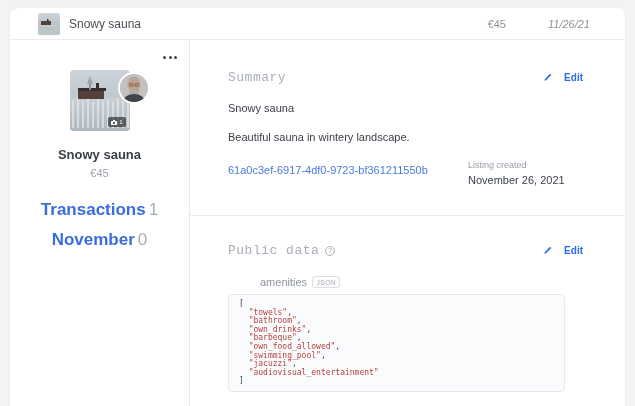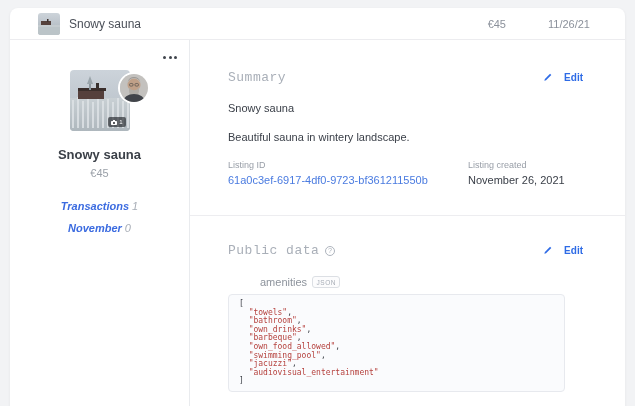--- a/index.html
+++ b/index.html
@@ -20,21 +20,21 @@
   .topbar {
     height:32px; flex:0 0 32px; display:flex; align-items:center;
     border-bottom:1px solid #ececef; padding:0 35px 0 28px;
   }
   .topbar-thumb {
     width:22px; height:22px; border-radius:3px; overflow:hidden; flex:0 0 22px;
   }
   .topbar-title { margin-left:9px; font-size:12px; color:#4a4f58; }
   .topbar-spacer { flex:1; }
   .topbar-price { font-size:11px; color:#8b919b; margin-right:42px; }
-  .topbar-date  { font-size:11px; color:#8b919b; }
+  .topbar-date  { font-size:11px; color:#8b919b;font-style:italic; }
   
   .body-row { flex:1; display:flex; min-height:0; }
   .sidebar {
     width:180px; flex:0 0 180px; border-right:1px solid #e9ebee;
     position:relative; display:flex; flex-direction:column; align-items:center;
   }
   .menu-dots {
     position:absolute; top:12px; right:8px; display:flex; gap:2.5px;
     padding:4px; cursor:pointer;
   }
@@ -45,21 +45,21 @@
     position:absolute; top:4px; right:-18px; width:28px; height:28px;
     border-radius:50%; overflow:hidden; box-shadow:0 0 0 2px #ffffff;
   }
   .photo-badge {
     position:absolute; bottom:4px; right:4px; background:rgba(25,28,33,0.62);
     border-radius:2px; color:#fff; font-size:6px; line-height:1;
     display:flex; align-items:center; gap:2px; padding:2px 3px;
   }
   .sb-title { margin-top:16px; font-size:13px; font-weight:bold; color:#3b4048; }
   .sb-price { margin-top:5px; font-size:11px; color:#9aa0a8; }
-  .sb-link-row { margin-top:21px; font-size:11px; font-weight:bold;font-style:italic; }
+  .sb-link-row { margin-top:21px; font-size:17px; font-weight:bold; }
   .sb-link-row + .sb-link-row { margin-top:10px; }
   .sb-link { color:#3b6be0; cursor:pointer; text-decoration:none; }
   .sb-count { color:#a7adb6; font-weight:normal; margin-left:3px; }
   
   .main { flex:1; display:flex; flex-direction:column; }
   .section1 { padding:30px 42px 29px 38px; }
   .section2 { padding:27px 42px 10px 38px; border-top:1px solid #ededf0; flex:1; }
   .sec-head { display:flex; align-items:center; justify-content:space-between; }
   .sec-title {
     font-size:13px; color:#a9afb8; letter-spacing:0.5px; display:flex; align-items:center;font-family:Liberation Mono, monospace;
@@ -218,21 +218,20 @@
         <div class="field">
           <div class="field-value">Snowy sauna</div>
         </div>
 
         <div class="field">
           <div class="field-value">Beautiful sauna in wintery landscape.</div>
         </div>
 
         <div class="field field-row">
           <div class="field-col-left">
-            <div class="field-label">Listing ID</div>
             <div class="field-value link">61a0c3ef-6917-4df0-9723-bf361211550b</div>
           </div>
           <div>
             <div class="field-label">Listing created</div>
             <div class="field-value">November 26, 2021</div>
           </div>
         </div>
       </div>
 
       <div class="section2">

